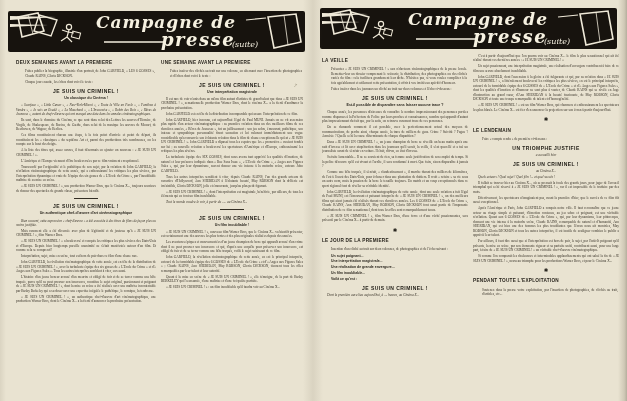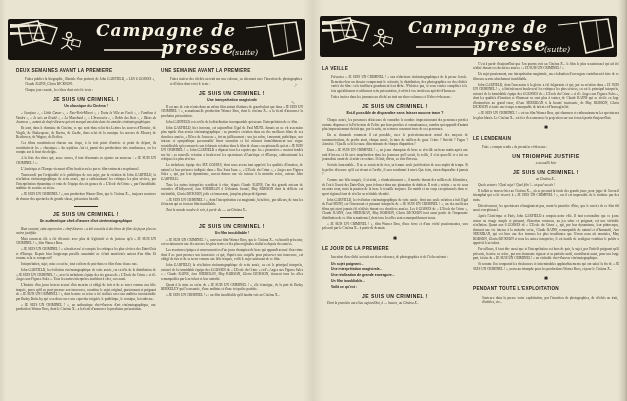--- a/index.html
+++ b/index.html
@@ -1,21 +1,21 @@
 <!DOCTYPE html>
 <html><head>
 <meta charset="utf-8">
 <style>
   html,body{margin:0;padding:0;}
   body{
     width:627px;height:401px;position:relative;overflow:hidden;
     background:#e9e3d1;
     font-family:"Liberation Serif",serif;
   }
-  .page{position:absolute;top:8px;height:330px;padding-left:17px;}
+  .page{position:absolute;top:0;height:330px;padding-left:17px;}
   #page-left{left:0;width:313px;}
   #page-right{left:313px;width:314px;}
   .edge-shade-right{position:absolute;right:0;top:0;width:9px;height:401px;
     background:linear-gradient(90deg,rgba(0,0,0,0) 0%,rgba(90,80,60,.18) 70%,rgba(60,50,35,.30) 100%);}
   .edge-shade-left{position:absolute;left:0;top:0;width:6px;height:401px;
     background:linear-gradient(270deg,rgba(0,0,0,0) 0%,rgba(90,80,60,.10) 100%);}
   .gutter-shade{position:absolute;left:303px;top:0;width:20px;height:401px;
     background:linear-gradient(90deg,rgba(0,0,0,0) 0%,rgba(80,70,50,.10) 50%,rgba(0,0,0,0) 100%);}
   .banner{position:absolute;}
   #banner-left{left:8px;top:11px;}

